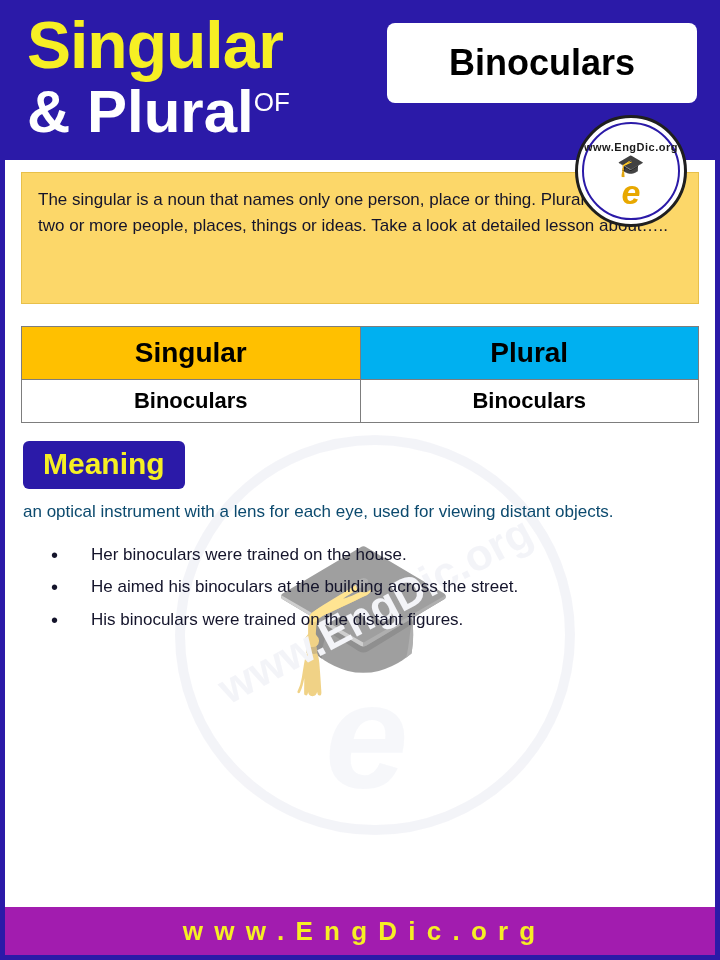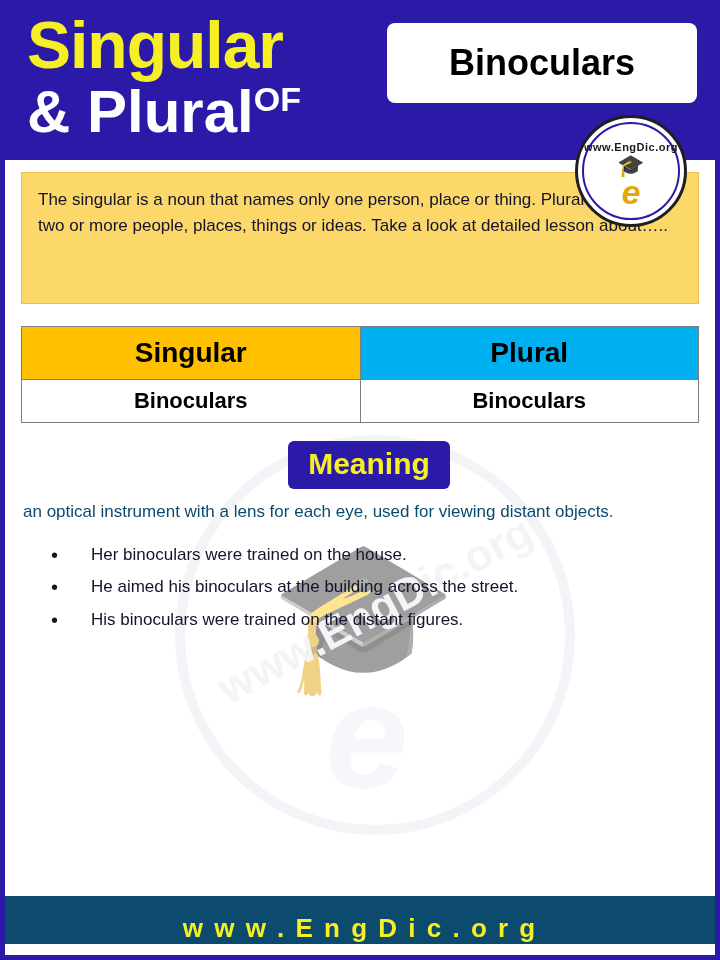--- a/index.html
+++ b/index.html
@@ -38,22 +38,22 @@
   }
   .title-line2 {
     font-size: 60px;
     font-weight: bold;
     color: #ffffff;
     line-height: 1.05;
     white-space: nowrap;
   }
   .title-amp { color: #ffffff; }
   .title-of {
-    font-size: 34px;
-    font-weight: bold;
+    font-size: 26px;
+    font-weight: normal;
     color: #ffffff;
     vertical-align: super;
   }
   .word-box {
     position: absolute;
     right: 18px; top: 18px;
     width: 310px; height: 80px;
     background: #ffffff;
     border-radius: 8px;
     display: flex;
@@ -157,21 +157,21 @@
   
   .label-box {
     display: inline-block;
     background: #2b1aa8;
     color: #f6ef24;
     font-size: 30px;
     font-weight: bold;
     padding: 6px 20px 8px 20px;
     border-radius: 6px;
   }
-  .section { margin: 18px 0 0 18px; text-align: center; }
+  .section { margin: 18px 0 0 18px; }
   .meaning-text {
     margin: 10px 16px 0 18px;
     font-size: 17px;
     color: #0c4a6e;
     line-height: 1.5;
   }
 
   
   .examples { margin: 14px 16px 0 34px; list-style: none; }
   .examples li {
@@ -227,26 +227,26 @@
     font-size: 44px;
     font-weight: bold;
     color: #e9eaf2;
     transform: rotate(-28deg);
   }
   .content { position: relative; z-index: 2; }
 
   
   .footer {
     position: absolute;
-    left: 0; bottom: 11px;
+    left: 0; bottom: 0;
     width: 710px;
     height: 48px;
-    background: #0c4a6e;
+    background: #a21caf;
     display: flex;
-    align-items: flex-end;
+    align-items: center;
     justify-content: center;
   }
   .footer span {
     font-size: 26px;
     font-weight: bold;
     color: #f6ef24;
     letter-spacing: 2px;
   }
 </style>
 </head>

